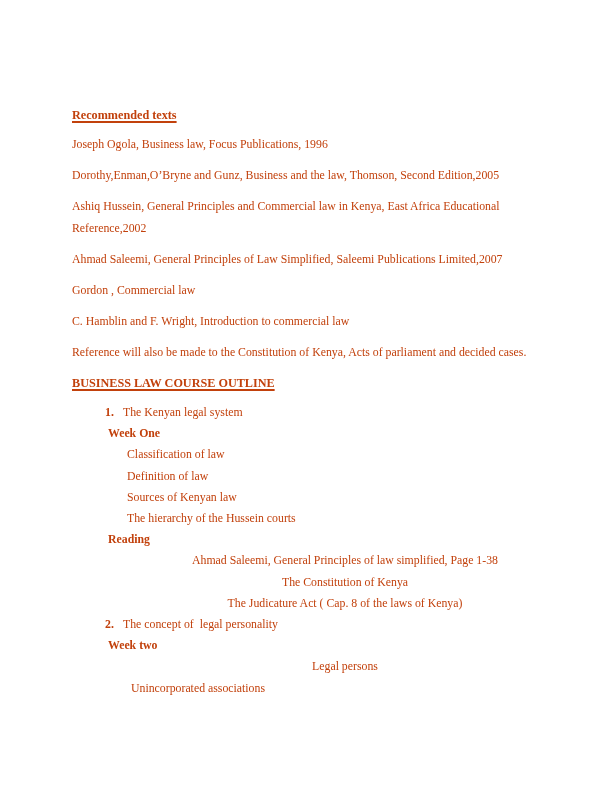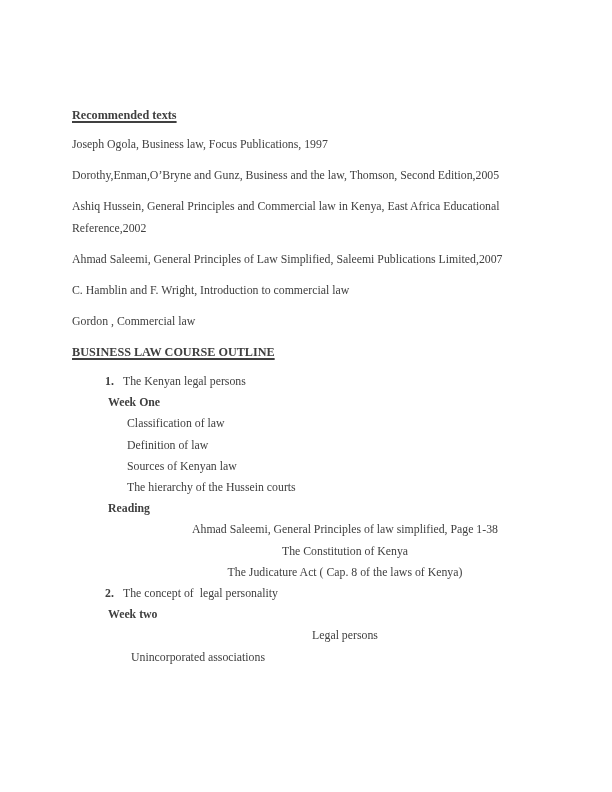--- a/index.html
+++ b/index.html
@@ -7,21 +7,21 @@
     padding: 0;
     background: #ffffff;
   }
   .page {
     position: relative;
     width: 612px;
     height: 700px;
     background: #ffffff;
     overflow: hidden;
     font-family: "Liberation Serif", "DejaVu Serif", serif;
-    color: #404040;
+    color: #c2410c;
   }
   .content {
     position: absolute;
     left: 72px;
     top: 104px;
     right: 30px;
   }
   .heading {
     font-size: 12.2px;
     font-weight: bold;
@@ -59,44 +59,47 @@
 </style>
 </head>
 <body>
 
 <div class="page">
   <div class="content">
     <div class="heading">Recommended texts</div>
 
     <div id="bibliography">
         <div class="para">
-          <div class="line">Joseph Ogola, Business law, Focus Publications, 1997</div>
+          <div class="line">Joseph Ogola, Business law, Focus Publications, 1996</div>
         </div>
         <div class="para">
           <div class="line">Dorothy,Enman,O’Bryne and Gunz, Business and the law, Thomson, Second Edition,2005</div>
         </div>
         <div class="para">
           <div class="line">Ashiq Hussein, General Principles and Commercial law in Kenya, East Africa Educational</div>
           <div class="line">Reference,2002</div>
         </div>
         <div class="para">
           <div class="line">Ahmad Saleemi, General Principles of Law Simplified, Saleemi Publications Limited,2007</div>
         </div>
         <div class="para">
+          <div class="line">Gordon , Commercial law</div>
+        </div>
+        <div class="para">
           <div class="line">C. Hamblin and F. Wright, Introduction to commercial law</div>
         </div>
         <div class="para">
-          <div class="line">Gordon , Commercial law</div>
+          <div class="line">Reference will also be made to the Constitution of Kenya, Acts of parliament and decided cases.</div>
         </div>
       </div>
 
     <div class="heading outline-heading">BUSINESS LAW COURSE OUTLINE</div>
 
     <div id="outline">
-        <div class="ol ol-numbered"><span class="num">1.</span><span>The Kenyan legal persons</span></div>
+        <div class="ol ol-numbered"><span class="num">1.</span><span>The Kenyan legal system</span></div>
         <div class="ol ol-label">Week One</div>
         <div class="ol ol-sub">Classification of law</div>
         <div class="ol ol-sub">Definition of law</div>
         <div class="ol ol-sub">Sources of Kenyan law</div>
         <div class="ol ol-sub">The hierarchy of the Hussein courts</div>
         <div class="ol ol-label">Reading</div>
         <div class="ol ol-plain">Ahmad Saleemi, General Principles of law simplified, Page 1-38</div>
         <div class="ol ol-plain">The Constitution of Kenya</div>
         <div class="ol ol-plain">The Judicature Act ( Cap. 8 of the laws of Kenya)</div>
         <div class="ol ol-numbered"><span class="num">2.</span><span>The concept of  legal personality</span></div>

